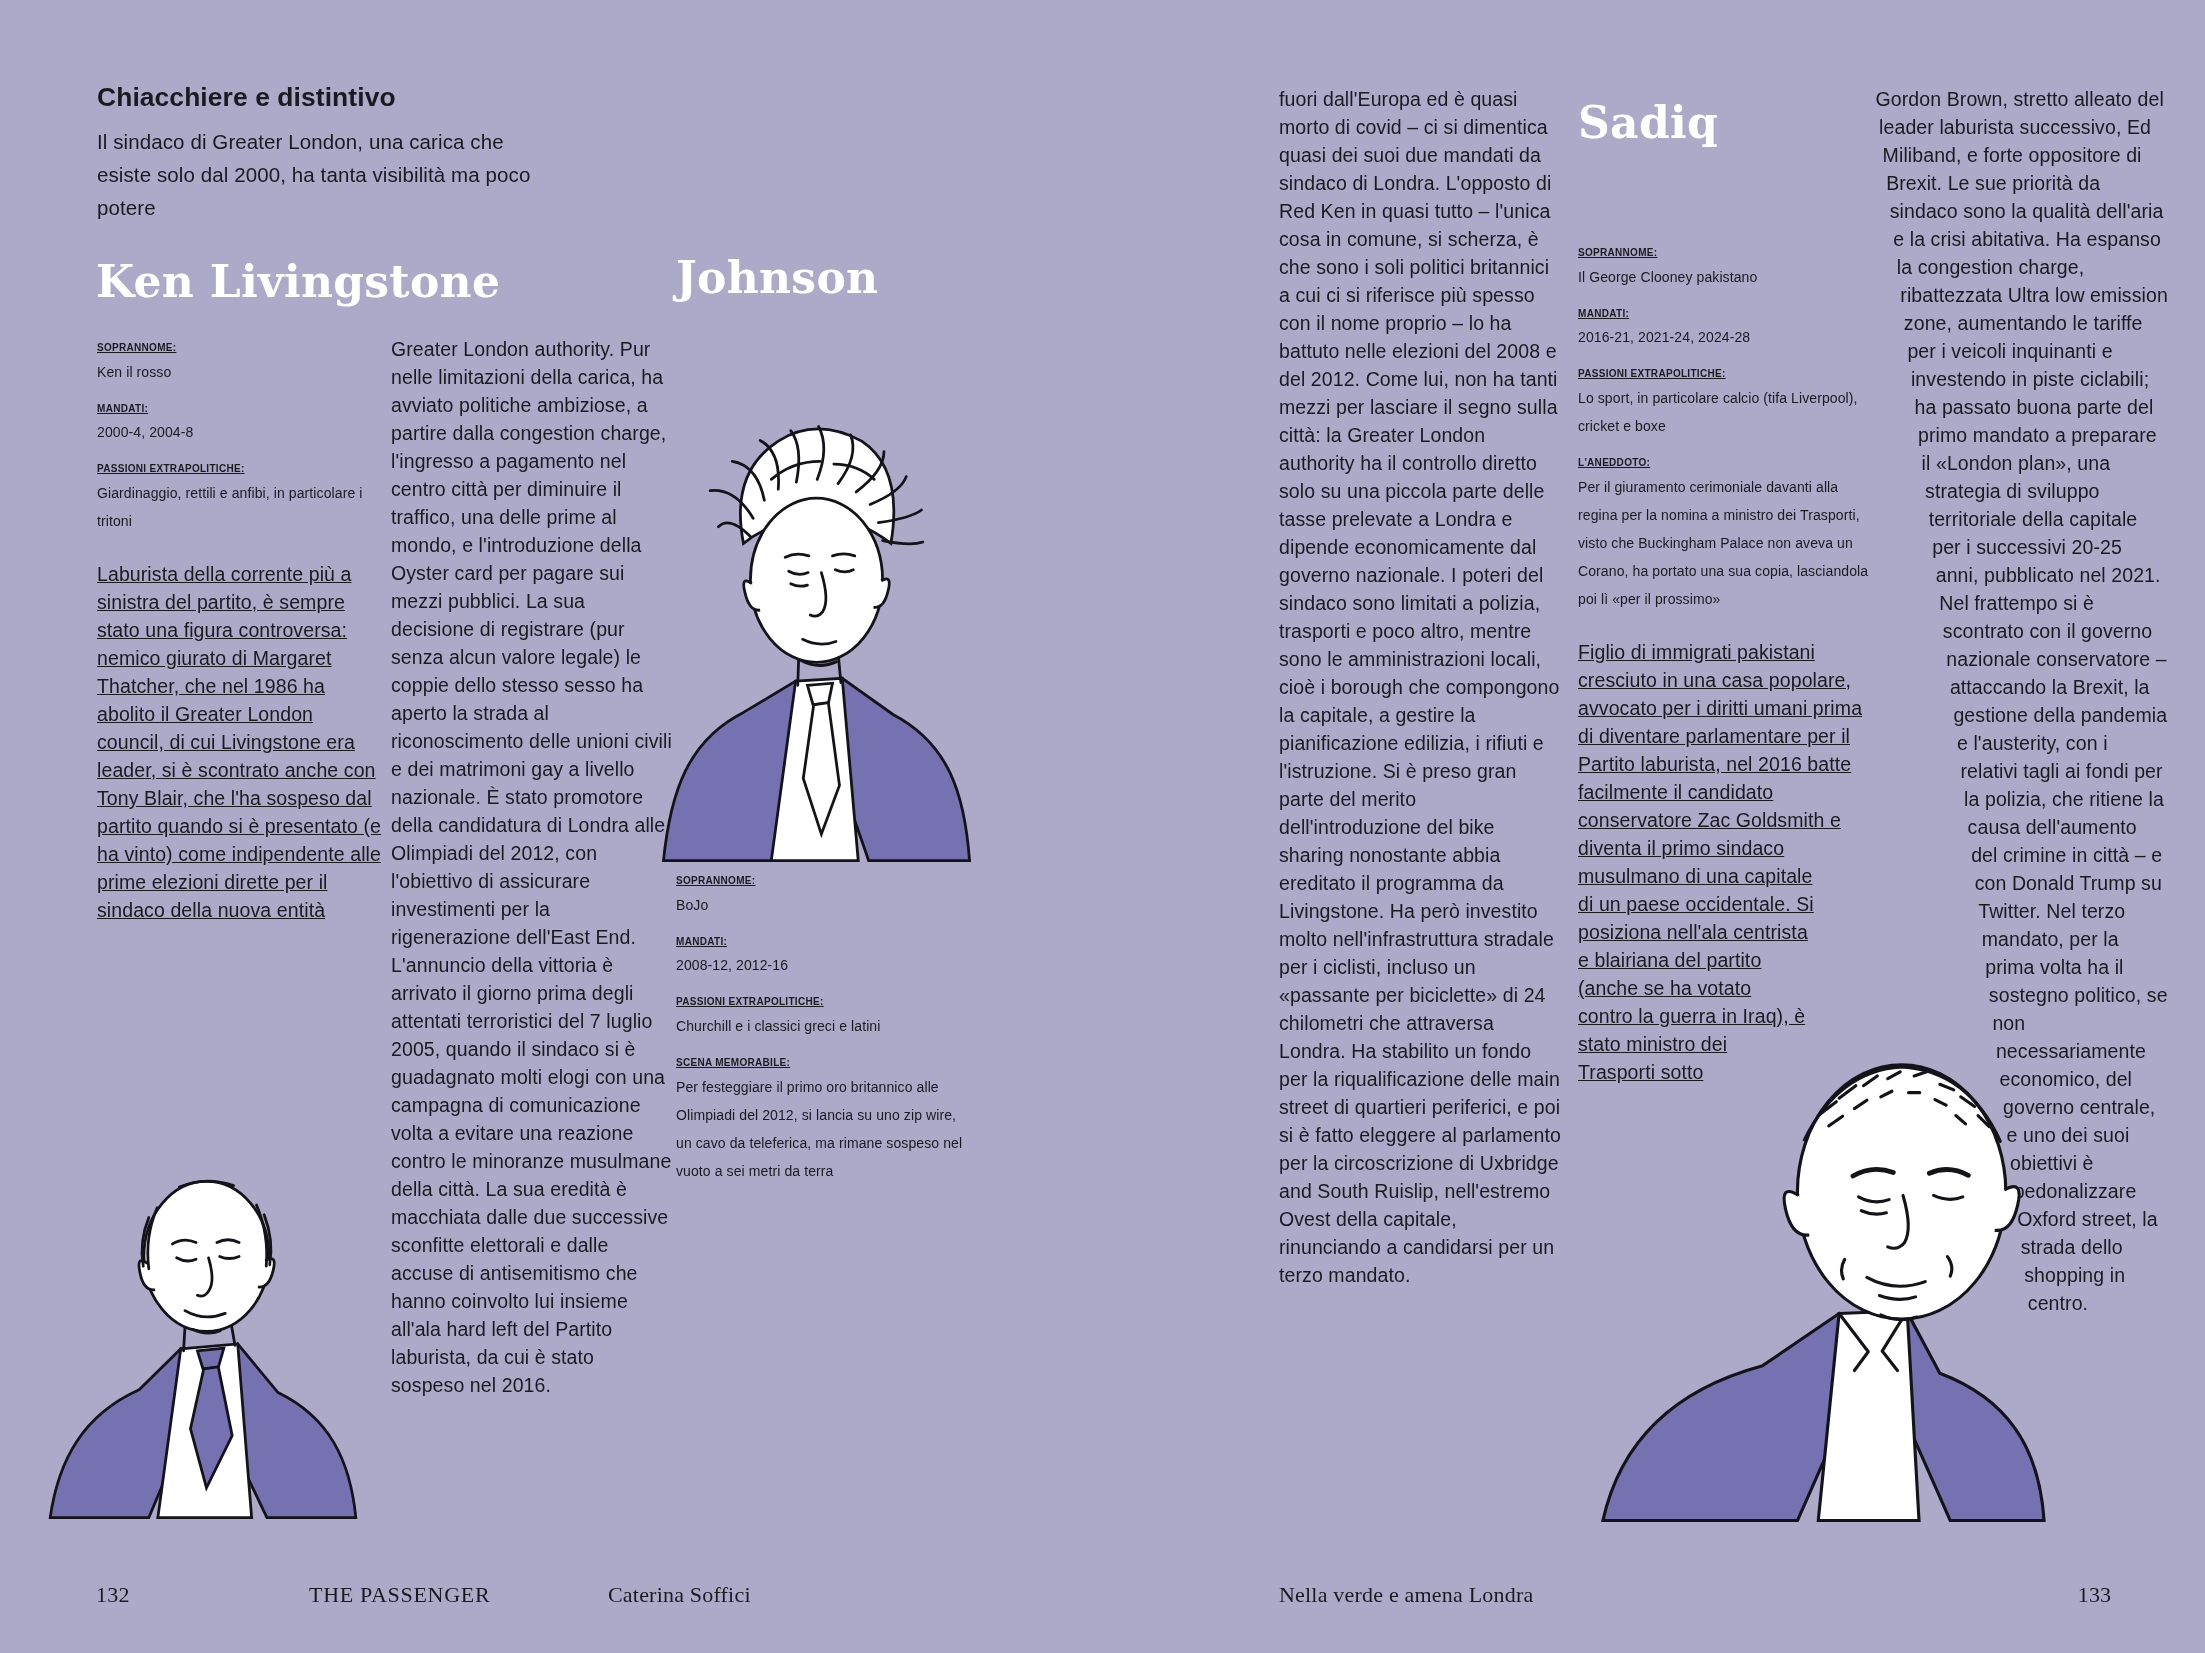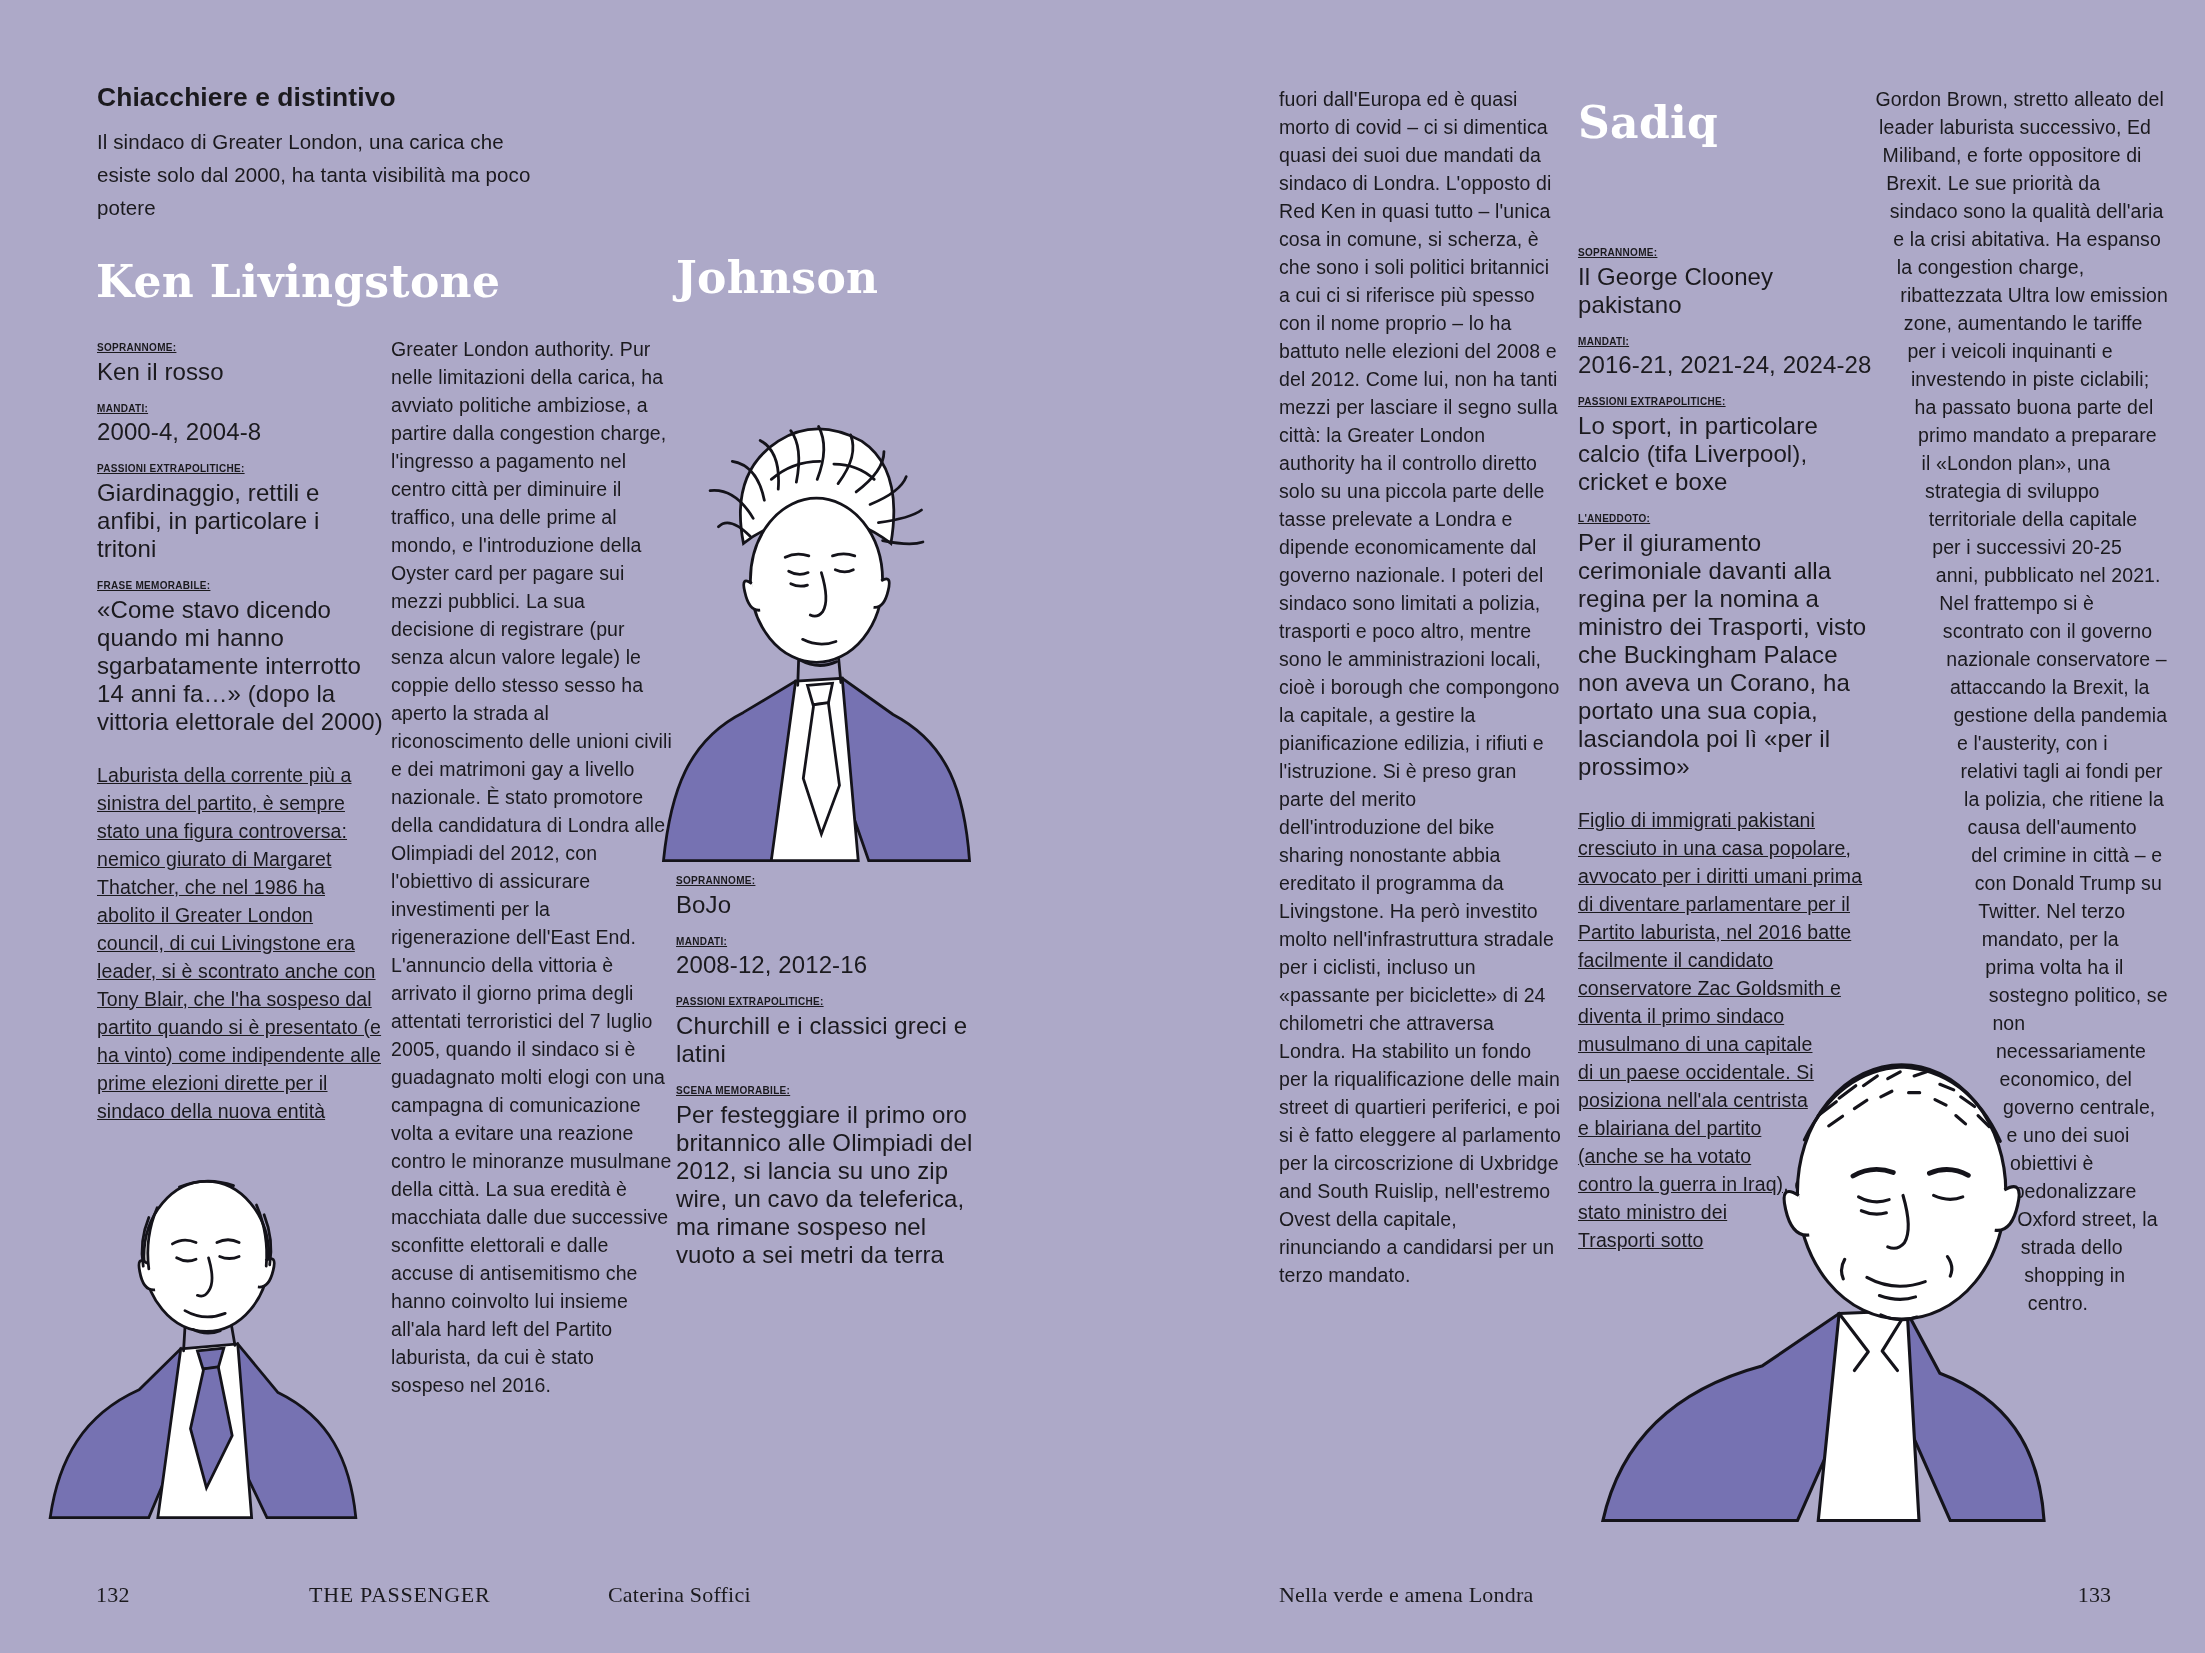--- a/index.html
+++ b/index.html
@@ -32,21 +32,21 @@
   .body-text{
     font-size:19.5px;line-height:28px;letter-spacing:0.1px;
   }
   .field{margin-bottom:16.7px;}
   .field .label{
     font-size:10px;font-weight:bold;letter-spacing:0.3px;
     margin-bottom:4.9px;
     text-decoration:underline;
   }
   .field .value{
-    font-size:24px;line-height:28px;letter-spacing:0.1px;
+    font-size:14px;line-height:28px;letter-spacing:0.1px;
   }
   .para{margin:0;text-decoration:underline;}
   .footer-item{
     font-family:"Liberation Serif",serif;
     font-size:22px;letter-spacing:0.2px;
   }
   .wrap-spacer-right{
     float:right;width:97px;height:222px;margin-top:285px;
     shape-outside:polygon(100% 0, 0 100%, 100% 100%);
   }
@@ -70,24 +70,20 @@
     <div class="label">SOPRANNOME:</div>
     <div class="value">Ken il rosso</div>
   </div>
   <div class="field">
     <div class="label">MANDATI:</div>
     <div class="value">2000-4, 2004-8</div>
   </div>
   <div class="field">
     <div class="label">PASSIONI EXTRAPOLITICHE:</div>
     <div class="value">Giardinaggio, rettili e anfibi, in particolare i tritoni</div>
-  </div>
-  <div class="field">
-    <div class="label">FRASE MEMORABILE:</div>
-    <div class="value">«Come stavo dicendo quando mi hanno sgarbatamente interrotto 14 anni fa…» (dopo la vittoria elettorale del 2000)</div>
   </div>
   <p class="body-text para" style="margin-top:25px;">Laburista della corrente più a sinistra del partito, è sempre stato una figura controversa: nemico giurato di Margaret Thatcher, che nel 1986 ha abolito il Greater London council, di cui Livingstone era leader, si è scontrato anche con Tony Blair, che l'ha sospeso dal partito quando si è presentato (e ha vinto) come indipendente alle prime elezioni dirette per il sindaco della nuova entità</p>
 </div>
 
 <div class="abs body-text" style="left:391px;top:335px;width:281px;">Greater London authority. Pur nelle limitazioni della carica, ha avviato politiche ambiziose, a partire dalla congestion charge, l'ingresso a pagamento nel centro città per diminuire il traffico, una delle prime al mondo, e l'introduzione della Oyster card per pagare sui mezzi pubblici. La sua decisione di registrare (pur senza alcun valore legale) le coppie dello stesso sesso ha aperto la strada al riconoscimento delle unioni civili e dei matrimoni gay a livello nazionale. È stato promotore della candidatura di Londra alle Olimpiadi del 2012, con l'obiettivo di assicurare investimenti per la rigenerazione dell'East End. L'annuncio della vittoria è arrivato il giorno prima degli attentati terroristici del 7 luglio 2005, quando il sindaco si è guadagnato molti elogi con una campagna di comunicazione volta a evitare una reazione contro le minoranze musulmane della città. La sua eredità è macchiata dalle due successive sconfitte elettorali e dalle accuse di antisemitismo che hanno coinvolto lui insieme all'ala hard left del Partito laburista, da cui è stato sospeso nel 2016.</div>
 
 <svg class="abs" style="left:43px;top:1130px;" width="320" height="389" viewBox="0 0 460 560">
   <path d="M10,558 C22,474 58,410 138,374 L198,315 L217,352 L205,432 L152,558 Z" fill="#7672b2" stroke="#14131a" stroke-width="4"></path>
   <path d="M450,558 C442,476 412,414 338,378 L280,308 L248,350 L262,432 L322,558 Z" fill="#7672b2" stroke="#14131a" stroke-width="4"></path>
   <path d="M198,315 L280,308 L300,558 L165,558 Z" fill="#ffffff" stroke="#14131a" stroke-width="4"></path>

